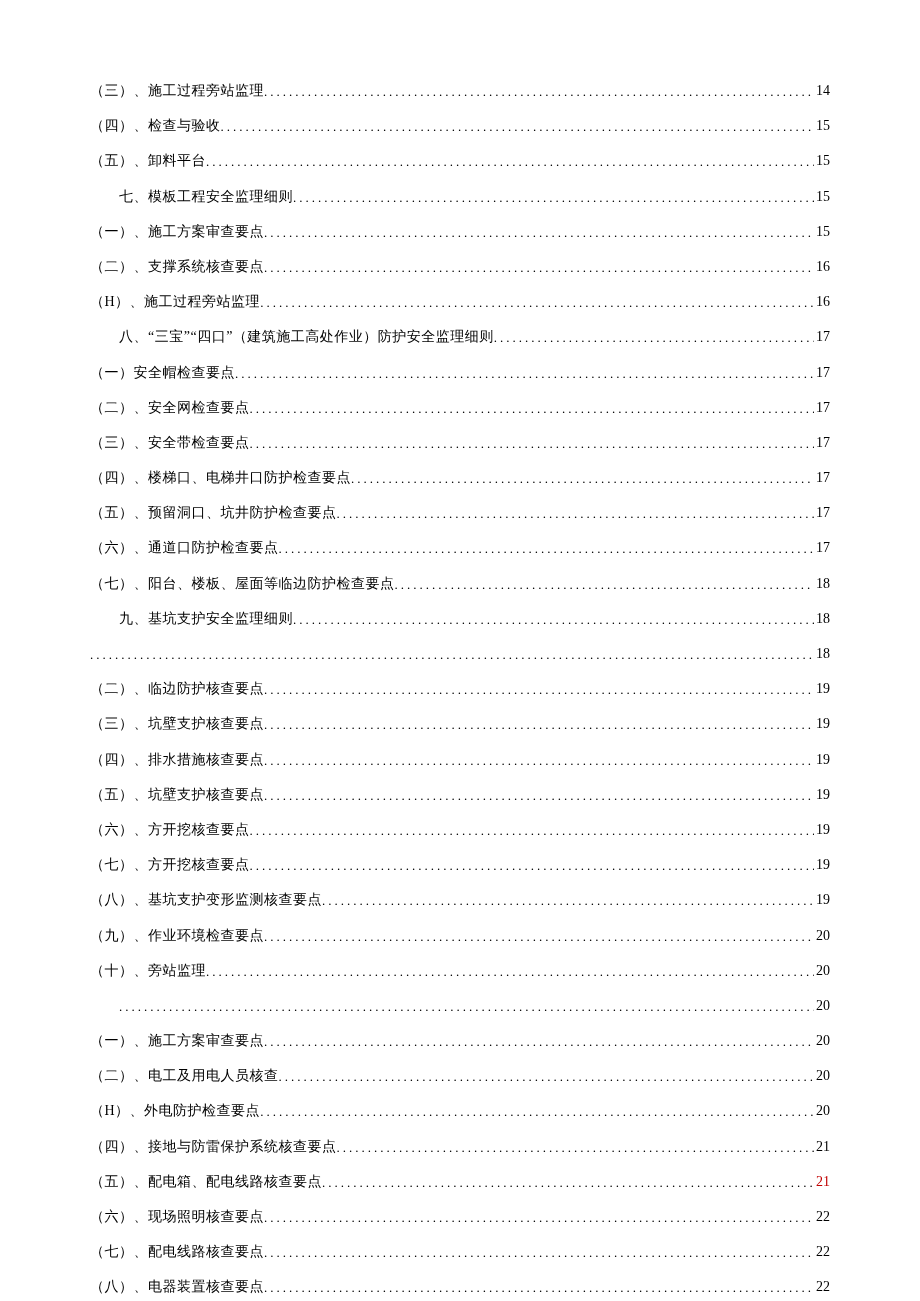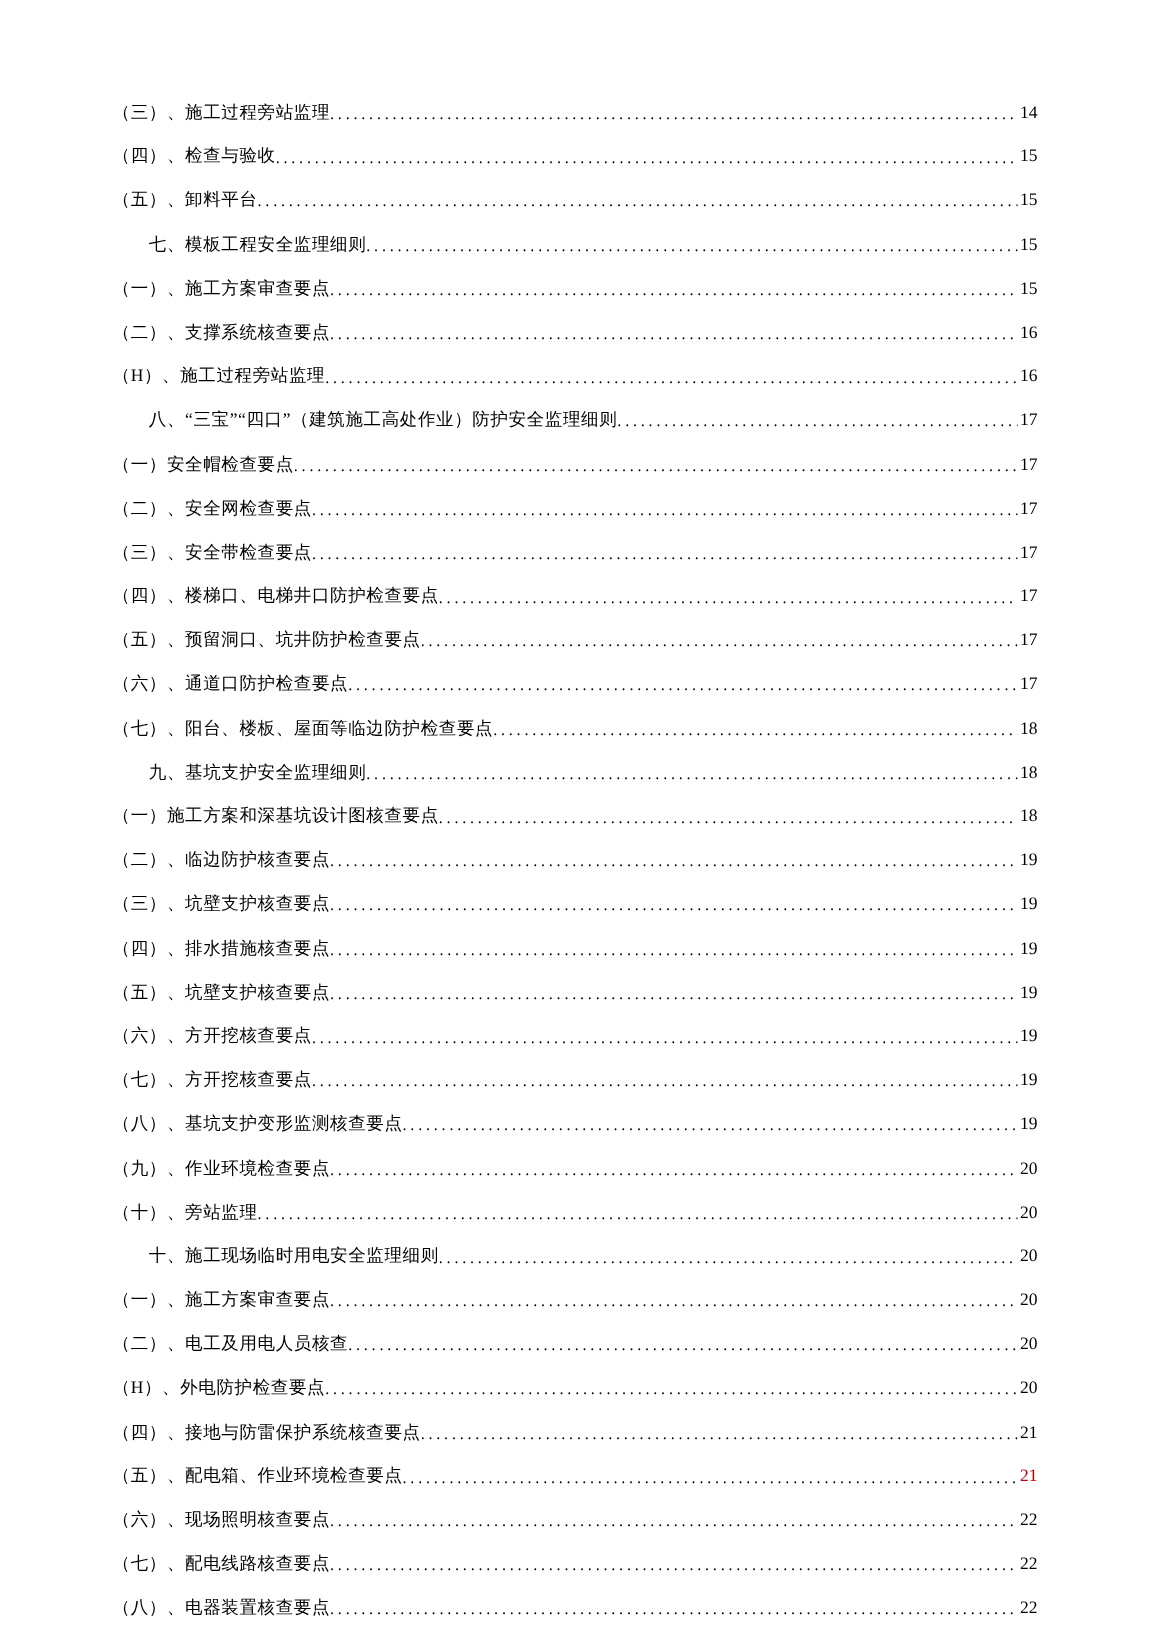--- a/index.html
+++ b/index.html
@@ -131,21 +131,20 @@
       <span class="toc-label">（七）、阳台、楼板、屋面等临边防护检查要点</span>
       <span class="toc-leader"></span>
       <span class="toc-page">18</span>
     </div>
     <div class="toc-entry level-1">
       <span class="toc-label">九、基坑支护安全监理细则</span>
       <span class="toc-leader"></span>
       <span class="toc-page">18</span>
     </div>
     <div class="toc-entry level-2">
-      <span class="toc-label">（一）施工方案和深基坑设计图核查要点</span>
       <span class="toc-leader"></span>
       <span class="toc-page">18</span>
     </div>
     <div class="toc-entry level-2">
       <span class="toc-label">（二）、临边防护核查要点</span>
       <span class="toc-leader"></span>
       <span class="toc-page">19</span>
     </div>
     <div class="toc-entry level-2">
       <span class="toc-label">（三）、坑壁支护核查要点</span>
@@ -181,21 +180,20 @@
       <span class="toc-label">（九）、作业环境检查要点</span>
       <span class="toc-leader"></span>
       <span class="toc-page">20</span>
     </div>
     <div class="toc-entry level-2">
       <span class="toc-label">（十）、旁站监理</span>
       <span class="toc-leader"></span>
       <span class="toc-page">20</span>
     </div>
     <div class="toc-entry level-1">
-      <span class="toc-label">十、施工现场临时用电安全监理细则</span>
       <span class="toc-leader"></span>
       <span class="toc-page">20</span>
     </div>
     <div class="toc-entry level-2">
       <span class="toc-label">（一）、施工方案审查要点</span>
       <span class="toc-leader"></span>
       <span class="toc-page">20</span>
     </div>
     <div class="toc-entry level-2">
       <span class="toc-label">（二）、电工及用电人员核查</span>
@@ -206,21 +204,21 @@
       <span class="toc-label">（H）、外电防护检查要点</span>
       <span class="toc-leader"></span>
       <span class="toc-page">20</span>
     </div>
     <div class="toc-entry level-2">
       <span class="toc-label">（四）、接地与防雷保护系统核查要点</span>
       <span class="toc-leader"></span>
       <span class="toc-page">21</span>
     </div>
     <div class="toc-entry level-2">
-      <span class="toc-label">（五）、配电箱、作业环境检查要点</span>
+      <span class="toc-label">（五）、配电箱、配电线路核查要点</span>
       <span class="toc-leader"></span>
       <span class="toc-page red">21</span>
     </div>
     <div class="toc-entry level-2">
       <span class="toc-label">（六）、现场照明核查要点</span>
       <span class="toc-leader"></span>
       <span class="toc-page">22</span>
     </div>
     <div class="toc-entry level-2">
       <span class="toc-label">（七）、配电线路核查要点</span>

